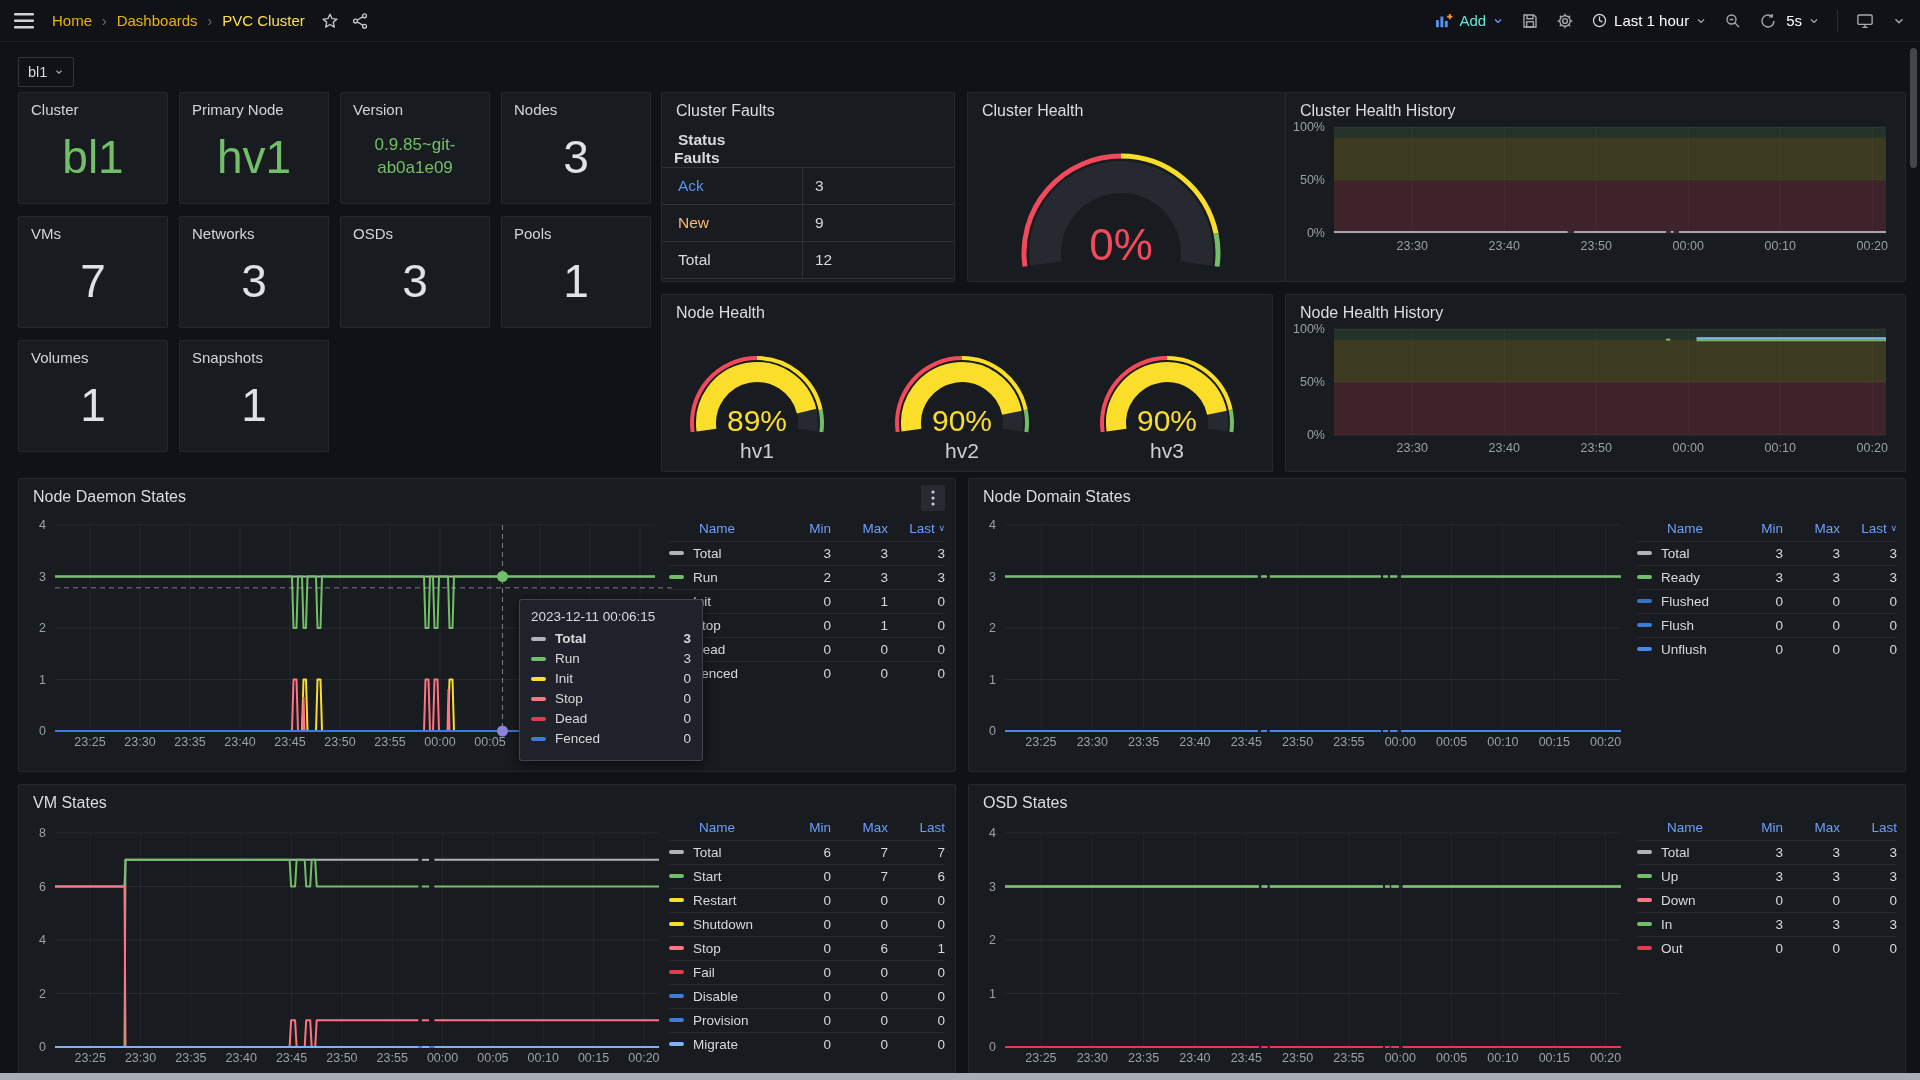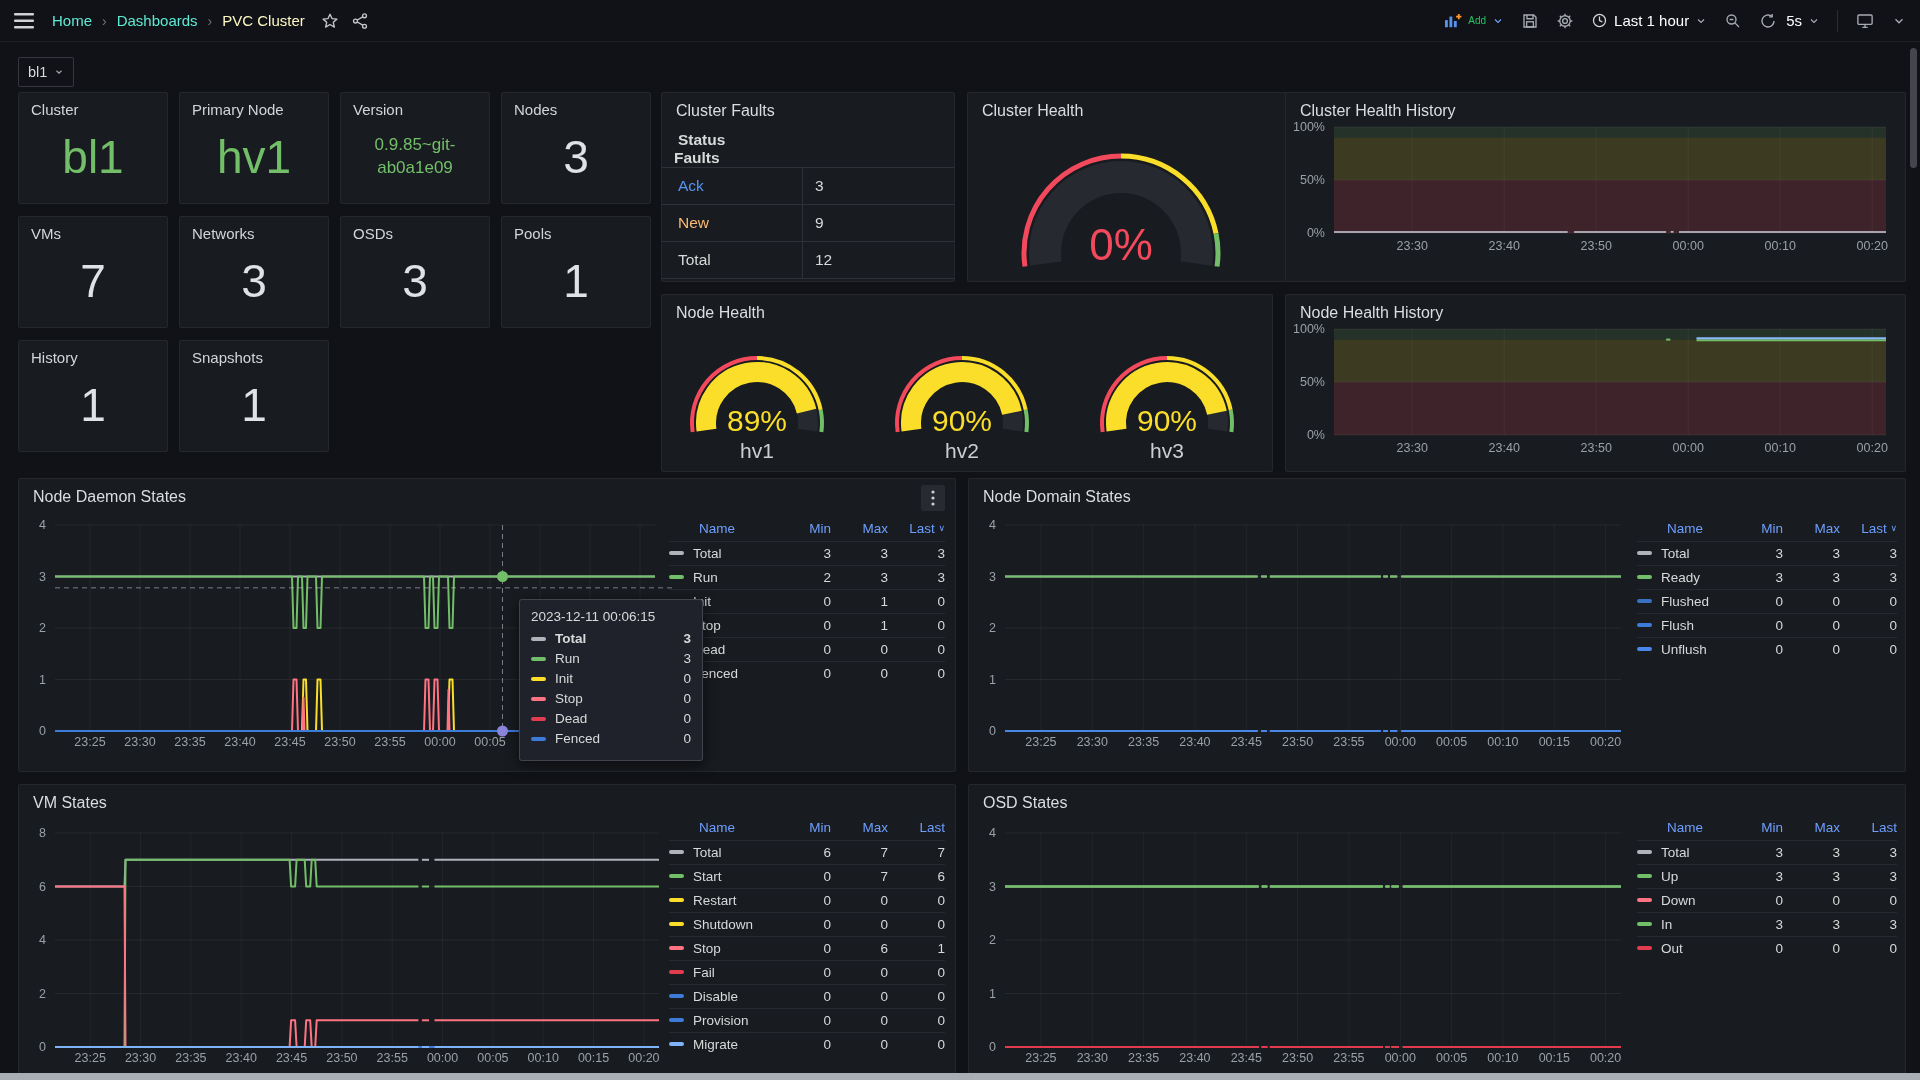--- a/index.html
+++ b/index.html
@@ -3,28 +3,28 @@
 <meta charset="utf-8">
 <style>
   html,body{margin:0;padding:0;background:#0c0d10;}
   body{width:1920px;height:1080px;overflow:hidden;font-family:"Liberation Sans",sans-serif;color:#d8d9da;}
   .screen{position:relative;width:1920px;height:1080px;background:#111217;overflow:hidden;}
   
   .nav{position:absolute;left:0;top:0;width:1920px;height:42px;display:flex;align-items:center;
        padding:0 14px;box-sizing:border-box;border-bottom:1px solid rgba(204,204,220,.08);background:#111217;z-index:20;}
   .nav .left{display:flex;align-items:center;gap:12px;}
   .nav .right{margin-left:auto;display:flex;align-items:center;gap:17px;}
-  .crumb{font-size:15px;color:#5eead4;white-space:nowrap;}
-  .crumb.dim{color:#fef9c3;}
+  .crumb{font-size:15px;color:#eab308;white-space:nowrap;}
+  .crumb.dim{color:#fde047;}
   .crumb-sep{color:#6e7177;font-size:14px;margin:0 2px;}
   .icon{display:inline-flex;align-items:center;justify-content:center;}
   .icon svg{display:block;}
   .navbtn{display:flex;align-items:center;gap:6px;cursor:pointer;}
   .navlabel{font-size:15px;color:#ffffff;white-space:nowrap;}
-  .addlabel{font-size:10px;color:#22c55e;font-weight:500;}
+  .addlabel{font-size:15px;color:#5eead4;font-weight:500;}
   .navdivider{width:1px;height:22px;background:rgba(204,204,220,.15);}
   
   .var-select{position:absolute;left:18px;top:57px;height:30px;padding:0 9px;display:flex;align-items:center;gap:7px;
       border:1px solid rgba(204,204,220,.2);border-radius:2px;font-size:14.5px;color:#d8d9da;background:#111217;box-sizing:border-box;}
   .panel{position:absolute;background:#181b1f;border:1px solid rgba(204,204,220,.07);border-radius:2px;box-sizing:border-box;}
   .ptitle{position:absolute;left:14px;top:9px;font-size:16px;font-weight:500;color:#dcdde1;z-index:5;white-space:nowrap;}
   
   .stat-grid{position:absolute;left:18px;top:92px;display:grid;grid-template-columns:repeat(4,150px);grid-auto-rows:112px;gap:12px 11px;}
   .stat-panel{background:#181b1f;border:1px solid rgba(204,204,220,.07);border-radius:2px;display:flex;flex-direction:column;padding:8px 12px;box-sizing:border-box;}
   .stat-title{font-size:15px;color:#d3d5d9;}
@@ -236,21 +236,21 @@
           <span>3</span>
         </div>
       </div>
       <div class="stat-panel">
         <div class="stat-title">Pools</div>
         <div class="stat-value" style="color: rgb(224, 226, 231);">
           <span>1</span>
         </div>
       </div>
       <div class="stat-panel">
-        <div class="stat-title">History</div>
+        <div class="stat-title">Volumes</div>
         <div class="stat-value" style="color: rgb(224, 226, 231);">
           <span>1</span>
         </div>
       </div>
       <div class="stat-panel">
         <div class="stat-title">Snapshots</div>
         <div class="stat-value" style="color: rgb(224, 226, 231);">
           <span>1</span>
         </div>
       </div>

